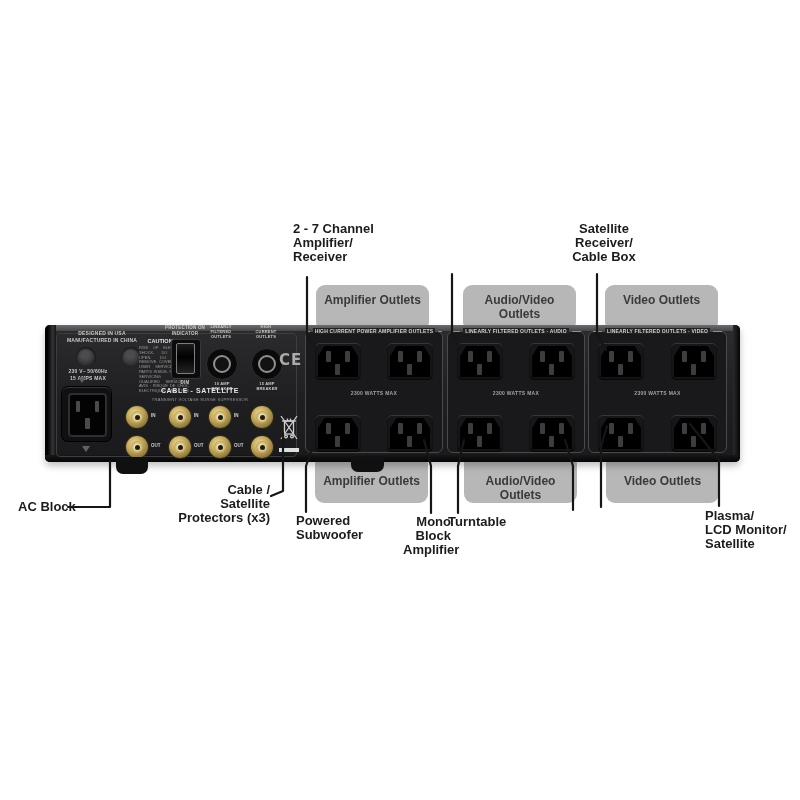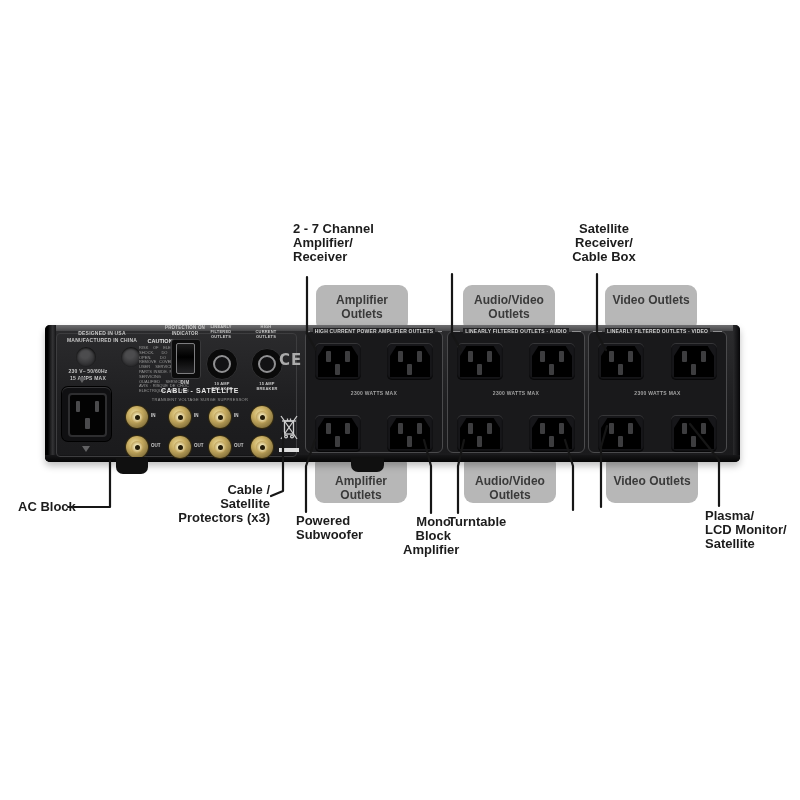--- a/index.html
+++ b/index.html
@@ -1,21 +1,21 @@
 <!DOCTYPE html>
 <html><head>
 <meta charset="utf-8">
 <style>
   html,body{margin:0;padding:0;background:#fff;}
   .stage{position:relative;width:800px;height:800px;background:#ffffff;overflow:hidden;
          font-family:"Liberation Sans",sans-serif;}
   .pre{white-space:pre-line;}
 
   
-  .tab{position:absolute;width:92px;background:#b7b7b7;color:#3a3a3a;font-weight:bold;
+  .tab{position:absolute;width:113px;background:#b7b7b7;color:#3a3a3a;font-weight:bold;
        font-size:12px;text-align:center;border-radius:9px;z-index:1;}
   .tab-top{top:285px;height:46px;padding-top:8px;box-sizing:border-box;}
   .tab-bot{top:455px;height:48px;padding-top:19px;box-sizing:border-box;}
 
   
   .panel{position:absolute;left:45px;top:325px;width:695px;height:137px;z-index:2;
          background:linear-gradient(#2c2c2e,#1f1f21 55%,#1a1a1c);border-radius:5px;
          box-shadow:0 4px 7px rgba(0,0,0,.25);}
   .bevel-top{position:absolute;left:0;top:0;right:0;height:6px;border-radius:5px 5px 0 0;
          background:linear-gradient(#6e6e70,#454547);}

